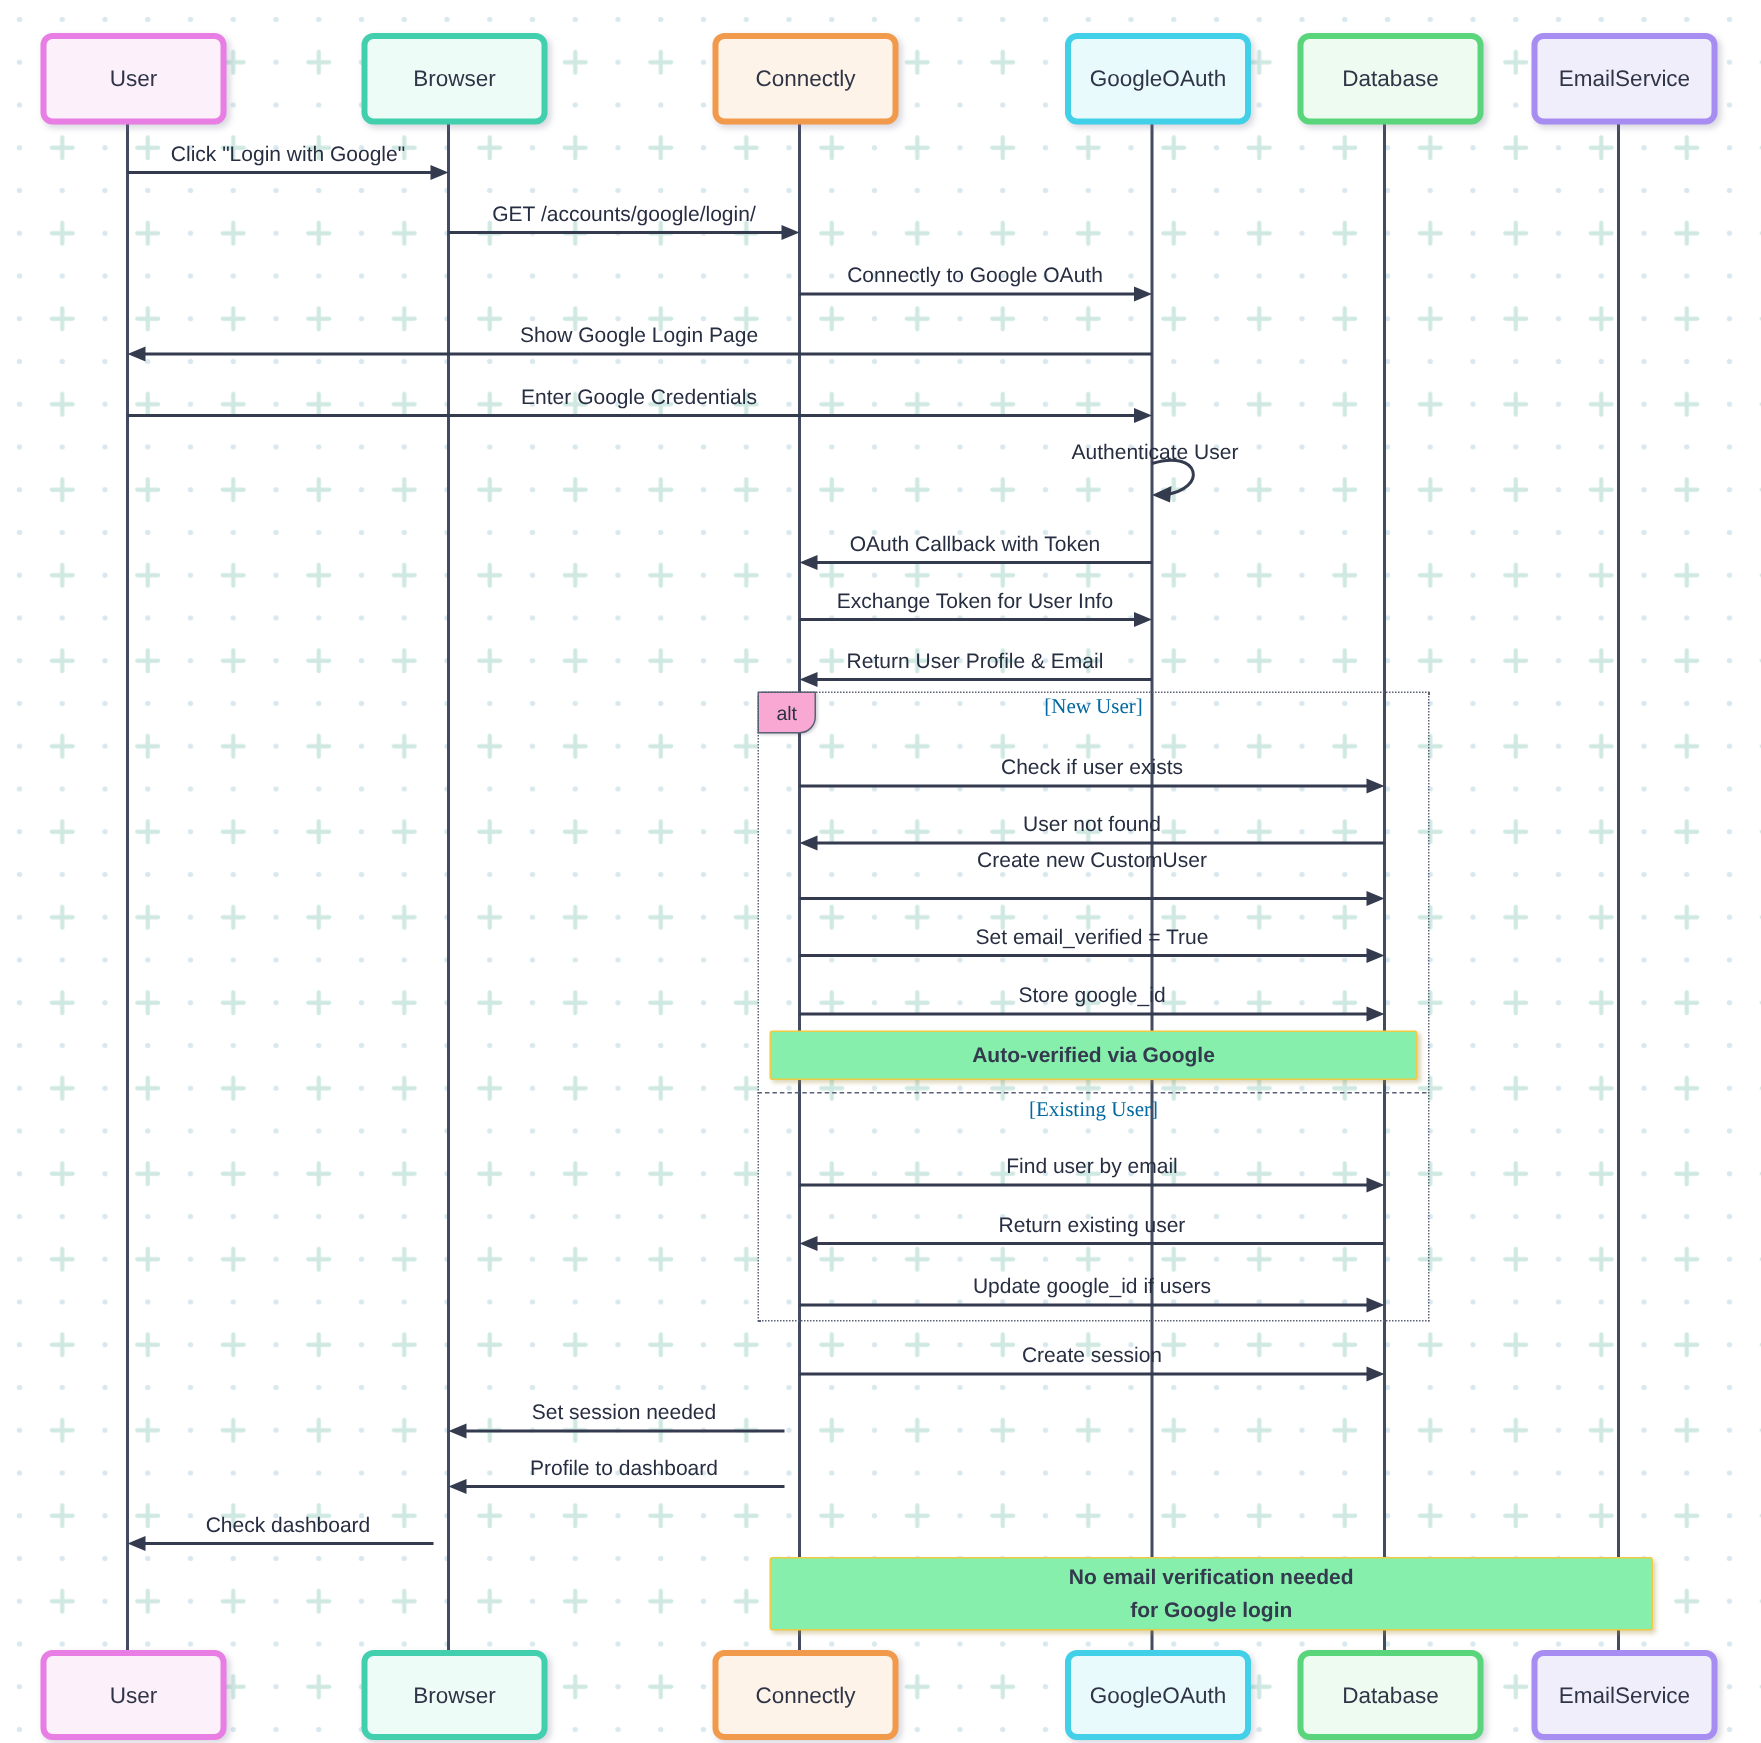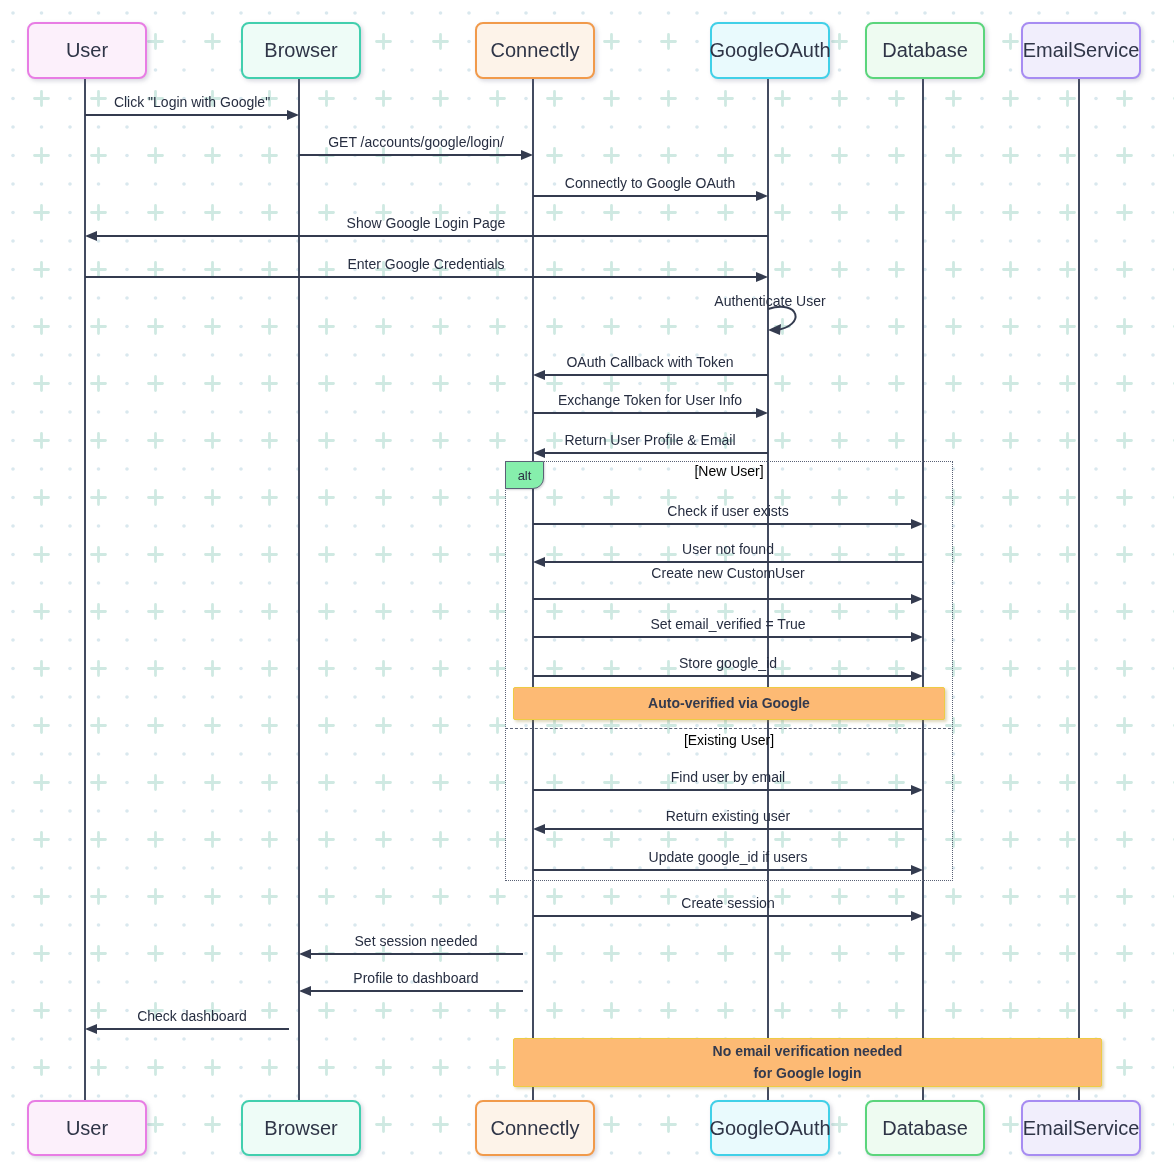--- a/index.html
+++ b/index.html
@@ -5,45 +5,45 @@
   html,body{margin:0;padding:0;background:#ffffff;}
   .canvas{
     position:relative;width:1174px;height:1162px;overflow:hidden;
     background:#ffffff;
     font-family:"Liberation Sans", sans-serif;
     color:#2c3245;
   }
   .bg{position:absolute;left:0;top:0;z-index:0;}
   .lifeline{position:absolute;top:75px;width:2px;height:1025px;background:#434b60;z-index:1;}
   .actor{
-    position:absolute;width:116px;height:53px;border:2px solid #b91c1c;border-radius:8px;
+    position:absolute;width:116px;height:53px;border:4px solid #b91c1c;border-radius:8px;
     display:flex;align-items:center;justify-content:center;
-    font-size:20px;color:#2f3547;z-index:5;background:#fff;
+    font-size:15px;color:#2f3547;z-index:5;background:#fff;
     box-shadow:2px 2px 4px rgba(110,110,140,.28);
   }
   .actor.bottom{height:52px;}
   .msg-label{
     position:absolute;transform:translateX(-50%);white-space:nowrap;
     font-size:14px;line-height:18px;color:#272e41;z-index:3;
   }
   .msg-line{position:absolute;height:2px;background:#343b4f;z-index:3;}
   .arr{position:absolute;width:0;height:0;border-top:5px solid transparent;border-bottom:5px solid transparent;z-index:3;}
   .arr.r{border-left:12px solid #343b4f;}
   .arr.l{border-right:12px solid #343b4f;}
   .alt-frame{position:absolute;left:505px;top:461px;width:446px;height:418px;border:1.5px dotted #5a6175;z-index:2;}
   .alt-divider{position:absolute;left:505px;top:728px;width:446px;height:0;border-top:1.5px dashed #5a6175;z-index:2;}
   .alt-tab{
-    position:absolute;left:505px;top:461px;width:37px;height:26px;background:#86efac;
+    position:absolute;left:505px;top:461px;width:37px;height:26px;background:#f9a8d4;
     border:1.5px solid #5a6175;border-bottom-right-radius:11px;
     display:flex;align-items:center;justify-content:center;font-size:13px;color:#2c3245;
     z-index:3;box-shadow:1px 1px 2px rgba(40,45,60,.2);
   }
-  .alt-section-label{position:absolute;transform:translateX(-50%);white-space:nowrap;font-size:14px;line-height:17px;color:#000000;z-index:3;}
+  .alt-section-label{position:absolute;transform:translateX(-50%);white-space:nowrap;font-size:14px;line-height:17px;color:#0369a1;z-index:3;font-family:Liberation Serif, serif;}
   .note{
-    position:absolute;background:#fdba74;border:1.6px solid #eecb44;border-radius:2px;
+    position:absolute;background:#86efac;border:1.6px solid #eecb44;border-radius:2px;
     display:flex;flex-direction:column;align-items:center;justify-content:center;
     font-weight:bold;font-size:14px;line-height:1.55;color:#333a4e;text-align:center;
     z-index:4;box-shadow:2px 2px 3px rgba(160,140,60,.35);
   }
   .selfloop{position:absolute;z-index:3;}
 </style>
 </head>
 <body>
 
 <div class="canvas">

